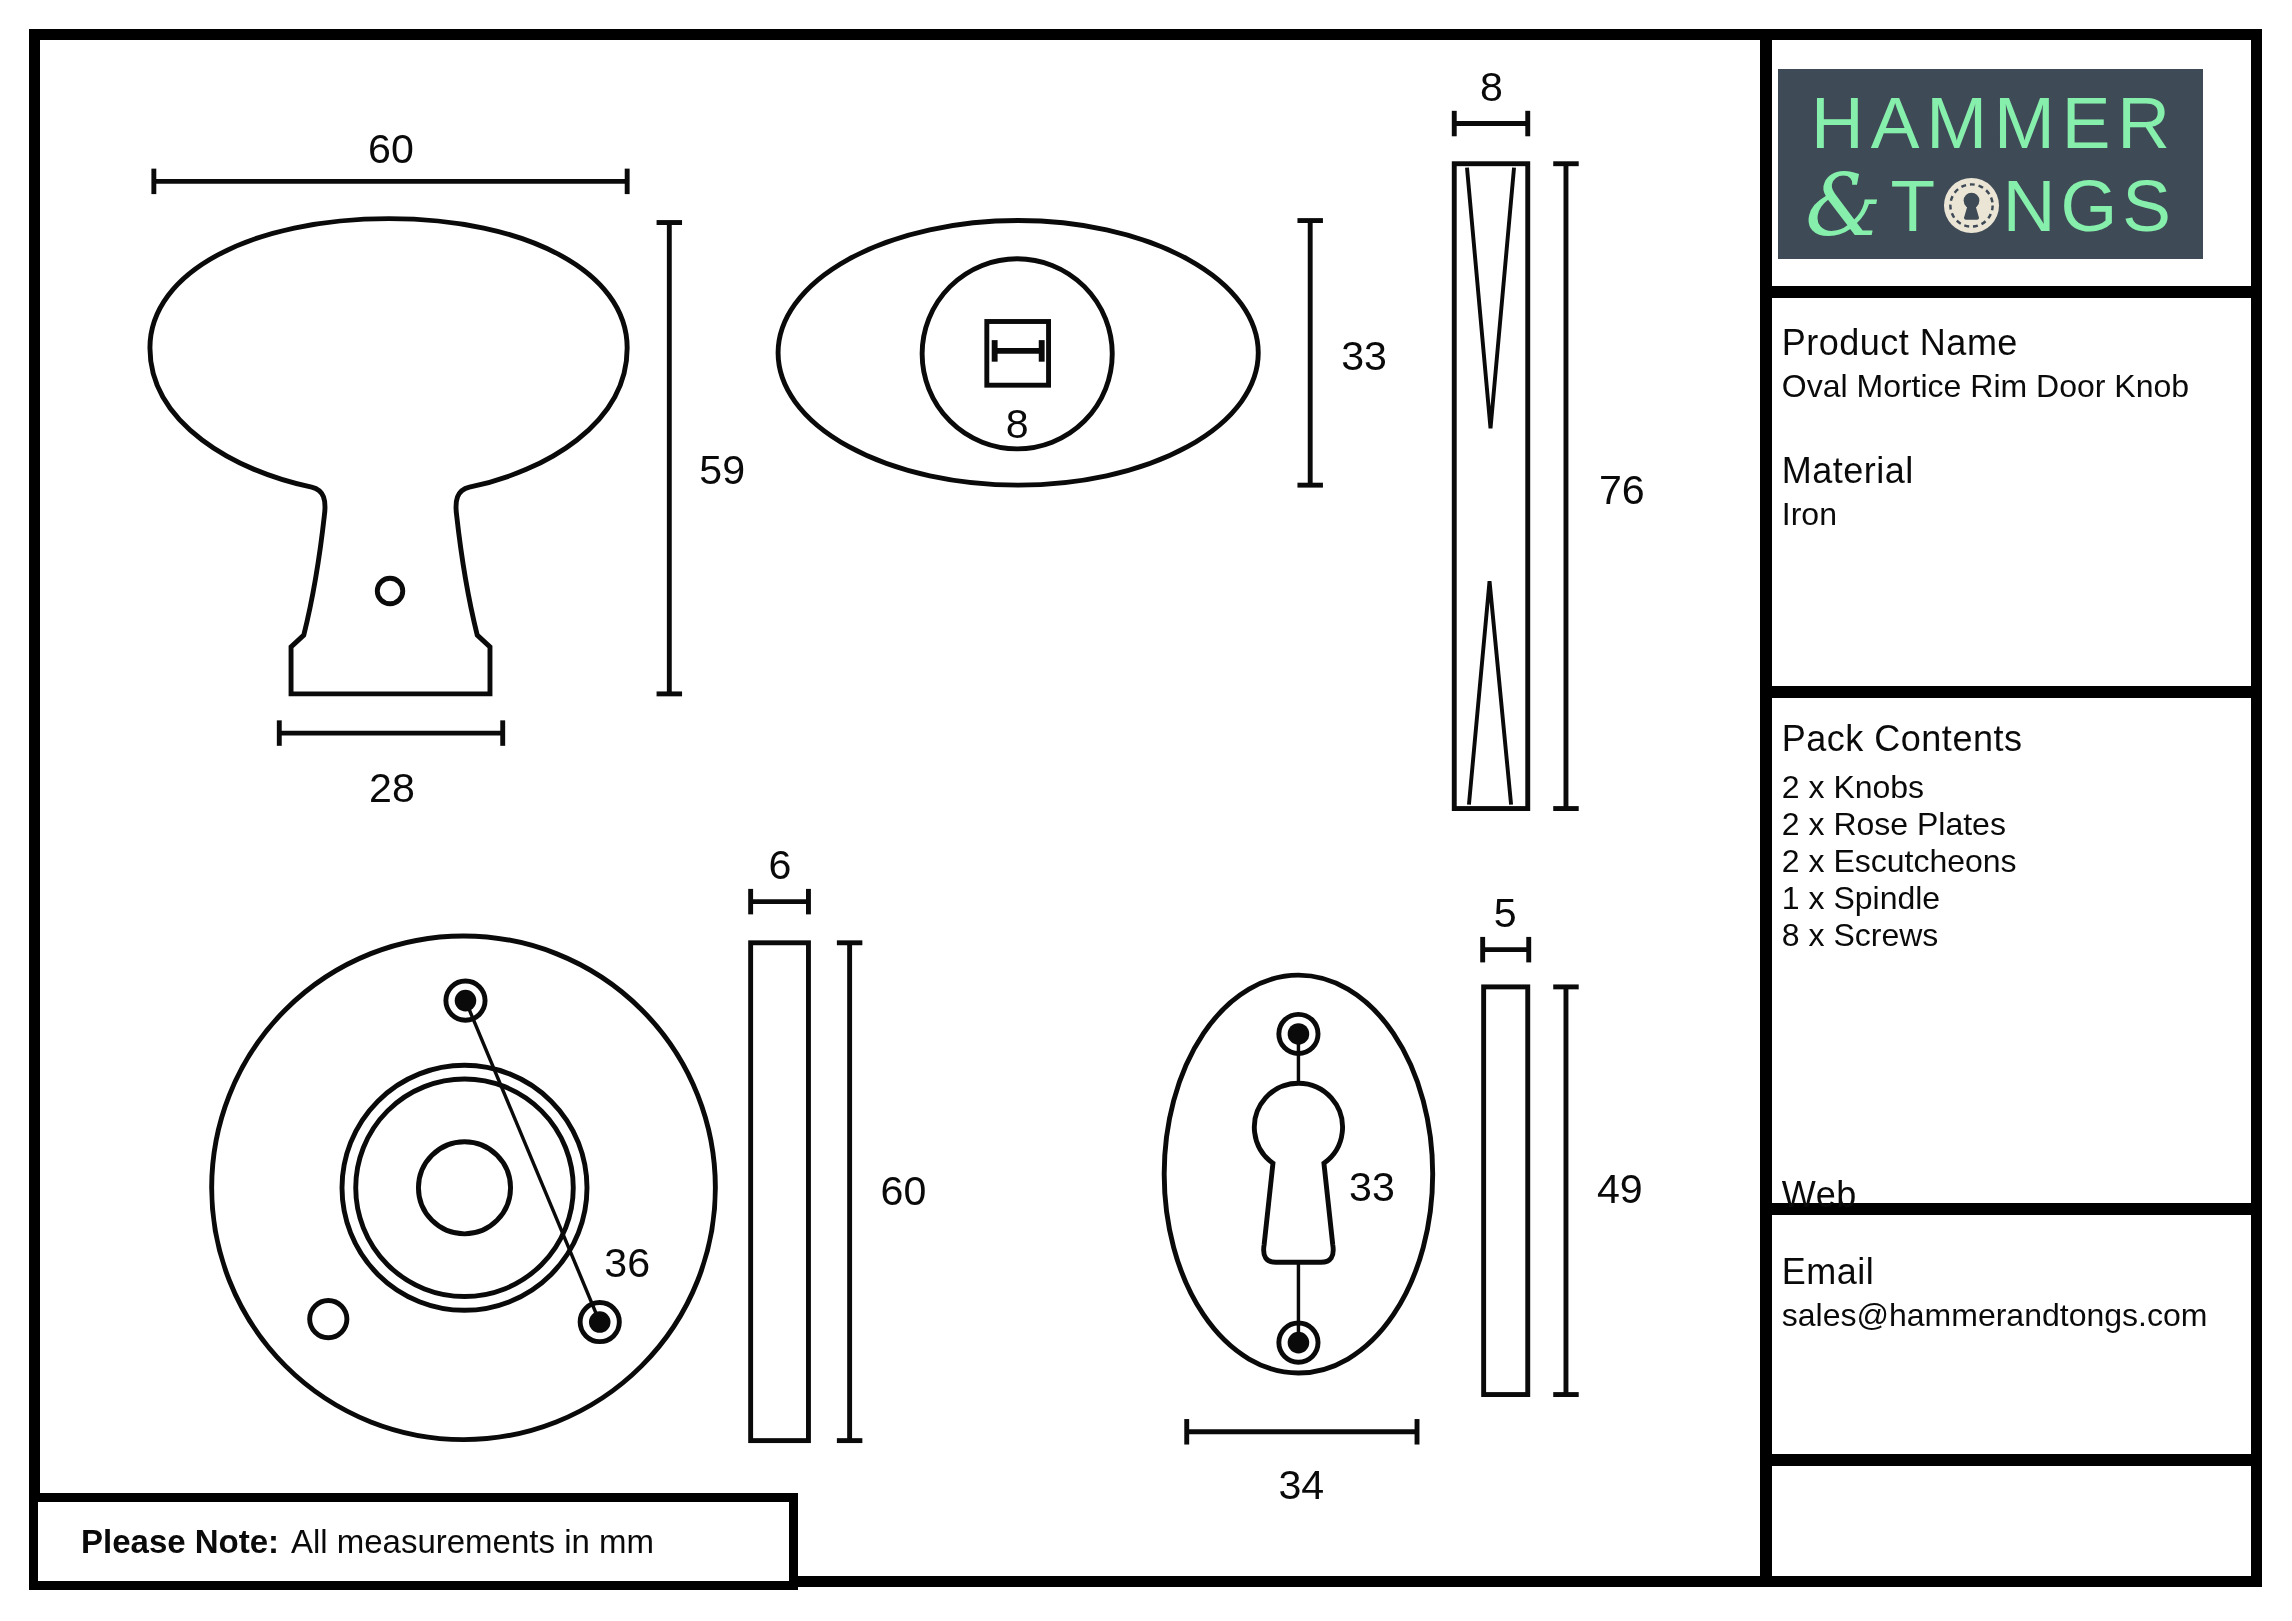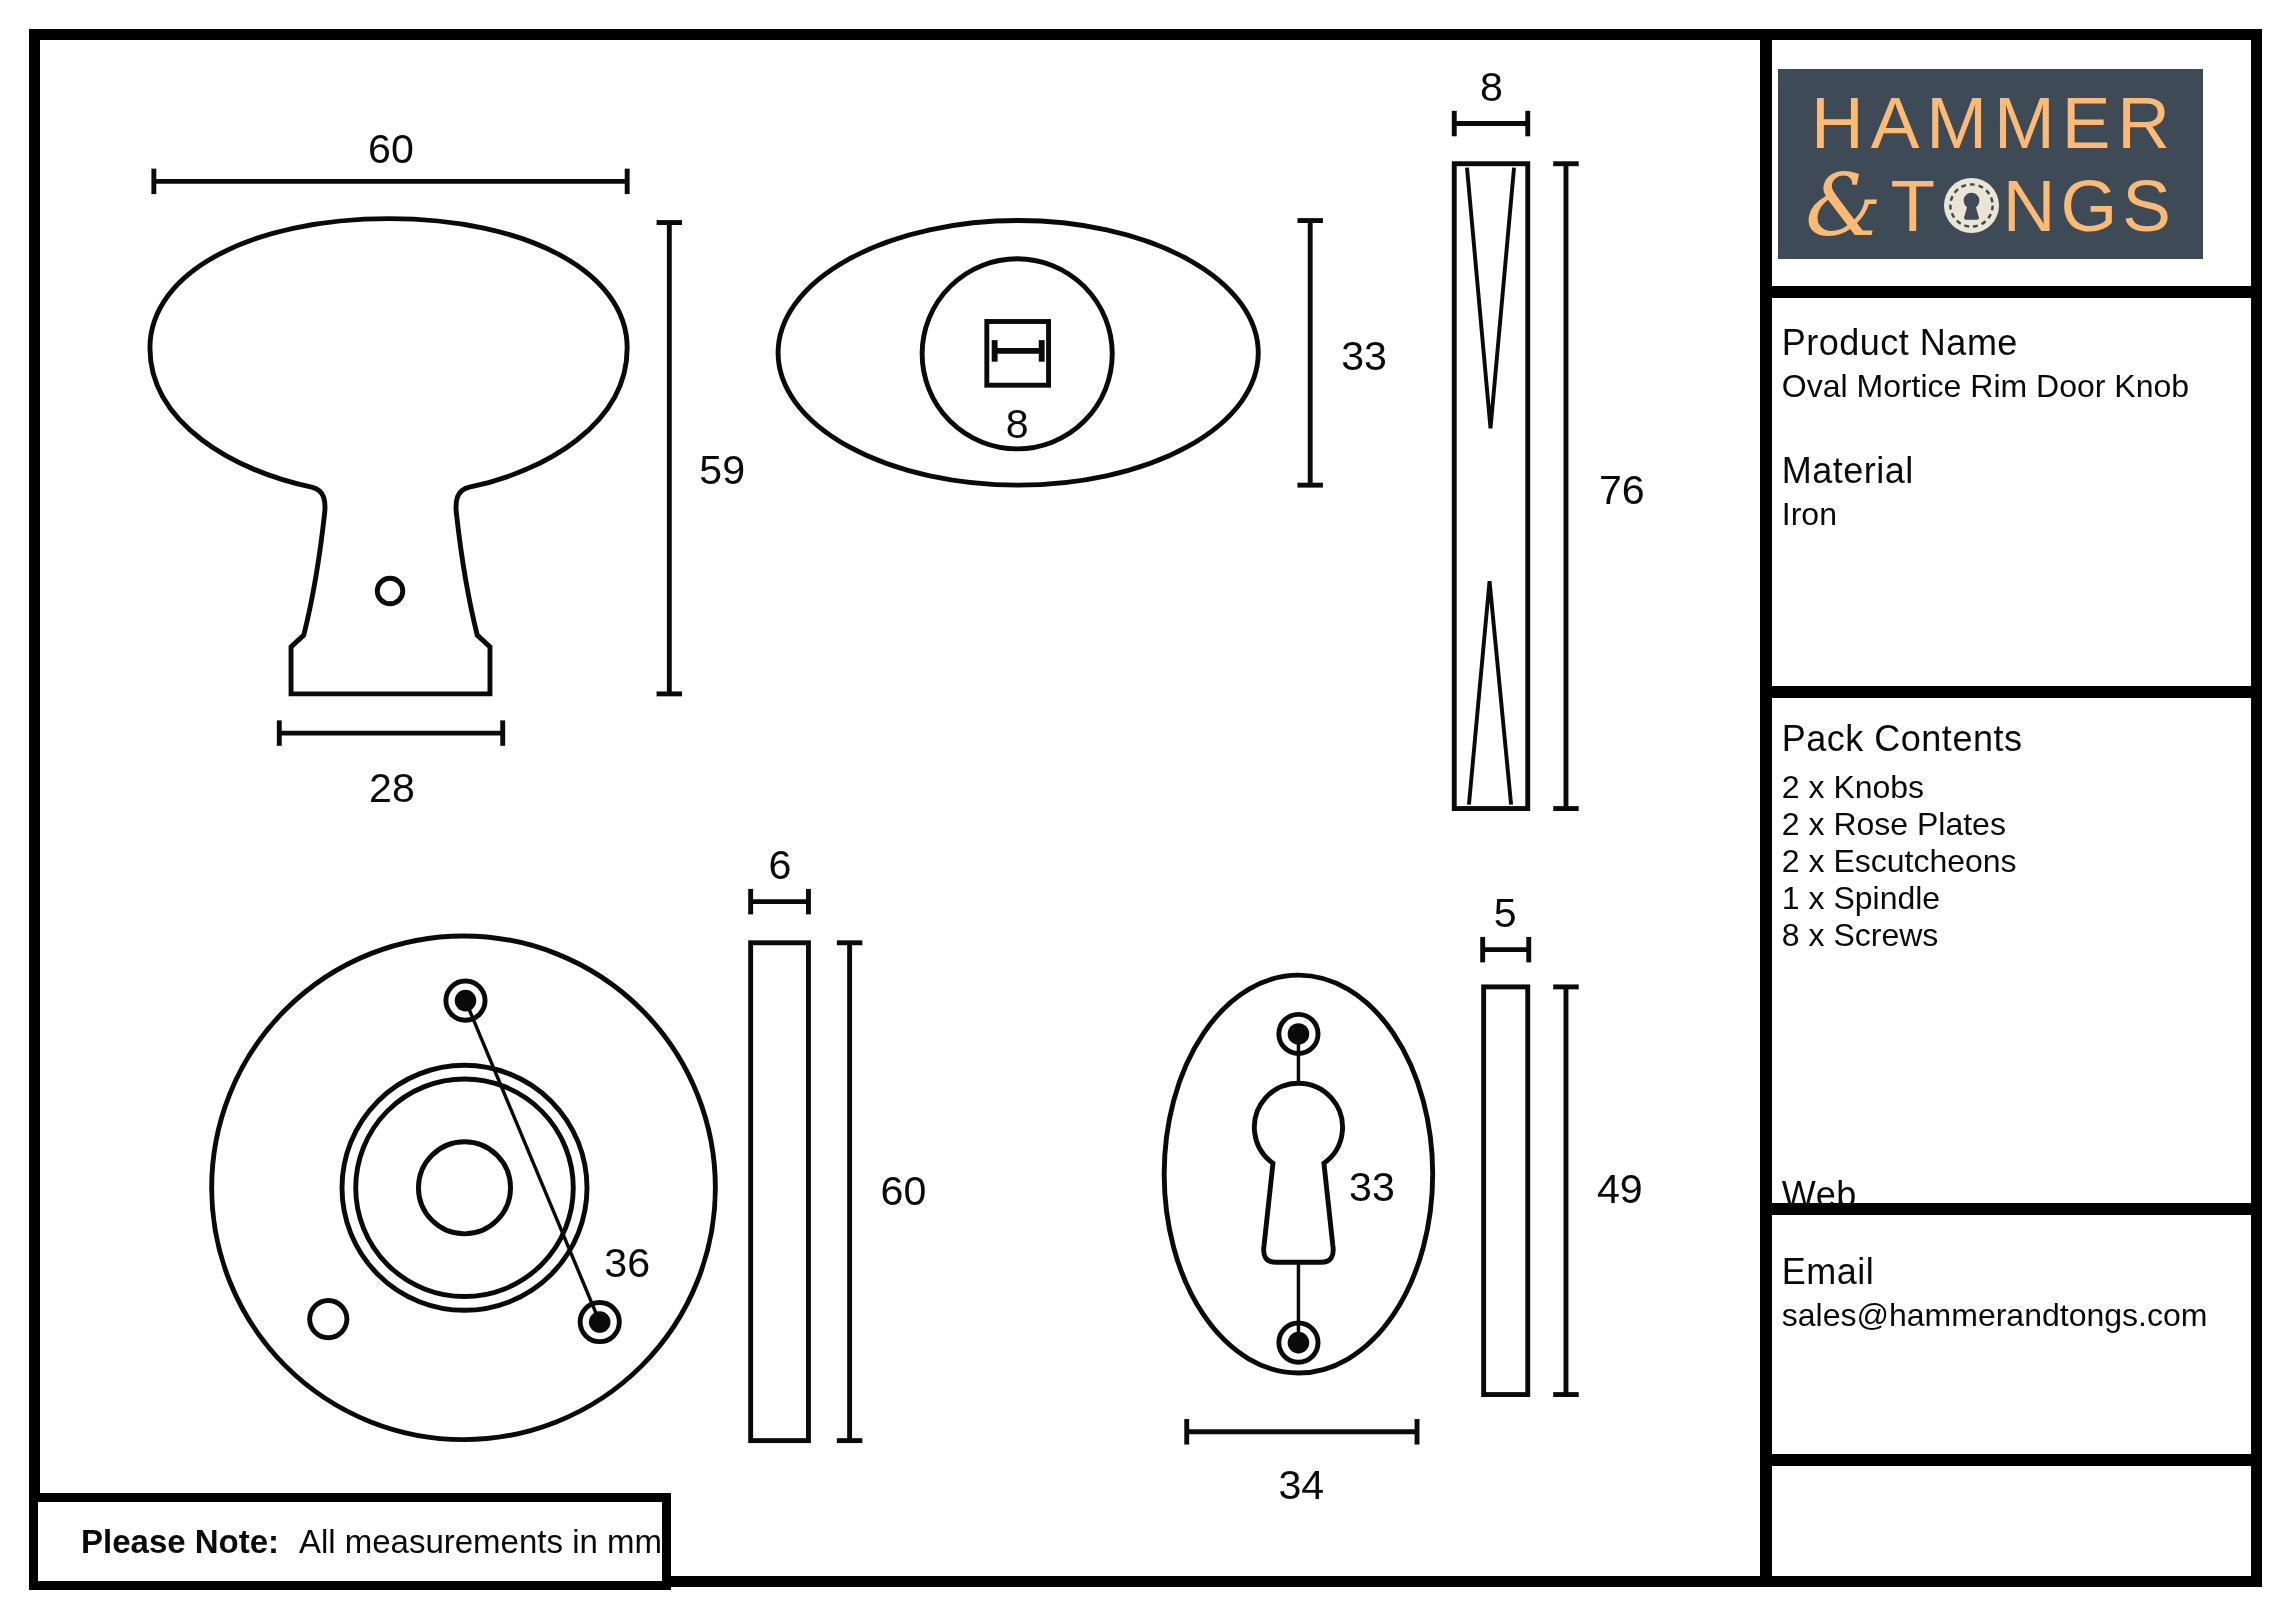--- a/index.html
+++ b/index.html
@@ -18,21 +18,21 @@
 
   
   svg.drawings{ position:absolute; left:0; top:0; }
   svg.drawings text{
     font-family:"Liberation Sans", sans-serif; font-size:42px; fill:#0a0a0a;
   }
 
   
   .logo-panel{
     position:absolute; left:1778px; top:69px; width:425px; height:190px;
-    background:#3E4A56; color:#fdba74; display:flex; flex-direction:column;
+    background:#3E4A56; color:#86efac; display:flex; flex-direction:column;
     align-items:center; justify-content:center; gap:9.8px;
   }
   .logo-line1{ font-size:73px; line-height:1; letter-spacing:6.9px; text-indent:6.9px; font-weight:400;}
   .logo-line2{ display:flex; align-items:center; font-size:73px; line-height:1; letter-spacing:4.9px; font-weight:400;}
   .logo-amp{ font-family:"DejaVu Serif", serif; font-style:italic; font-size:86px; line-height:.8; margin-right:3.9px;}
   .keyhole-svg{ display:block; margin:0 2.9px;}
 
   
   .panel{ position:absolute; left:1774px; width:484px; box-sizing:border-box; padding-left:7.8px;}
   .panel h3{ margin:0; font-size:36px; font-weight:normal; letter-spacing:0.5px;}
@@ -41,23 +41,23 @@
   .p-product .gap{ height:45px;}
   .p-pack{ top:718px;}
   .p-pack ul{ list-style:none; margin:9px 0 0 0; padding:0; font-size:32px; line-height:37px;}
   .p-contact{ top:1174px;}
   .p-contact .gap{ height:35px;}
   .p-code{ top:1483px;}
   .p-code .val{ font-size:23.5px; letter-spacing:-1px; white-space:nowrap;}
 
   
   .note-box{
-    position:absolute; left:29px; top:1493px; width:642px; height:97px;
+    position:absolute; left:29px; top:1493px; width:769px; height:97px;
     border:9.8px solid #000; box-sizing:border-box; background:#fff;
-    display:flex; align-items:center; padding-left:43px; font-size:33px;gap:8px;
+    display:flex; align-items:center; padding-left:43px; font-size:33px;
   }
   .note-box b{ margin-right:11.8px; font-weight:bold;}
 </style>
 </head>
 <body>
 
 <div class="sheet">
 
   <svg class="drawings" width="1760" height="1621" viewBox="0 0 1796 1654" fill="none" stroke="#0a0a0a" stroke-width="5">
 

